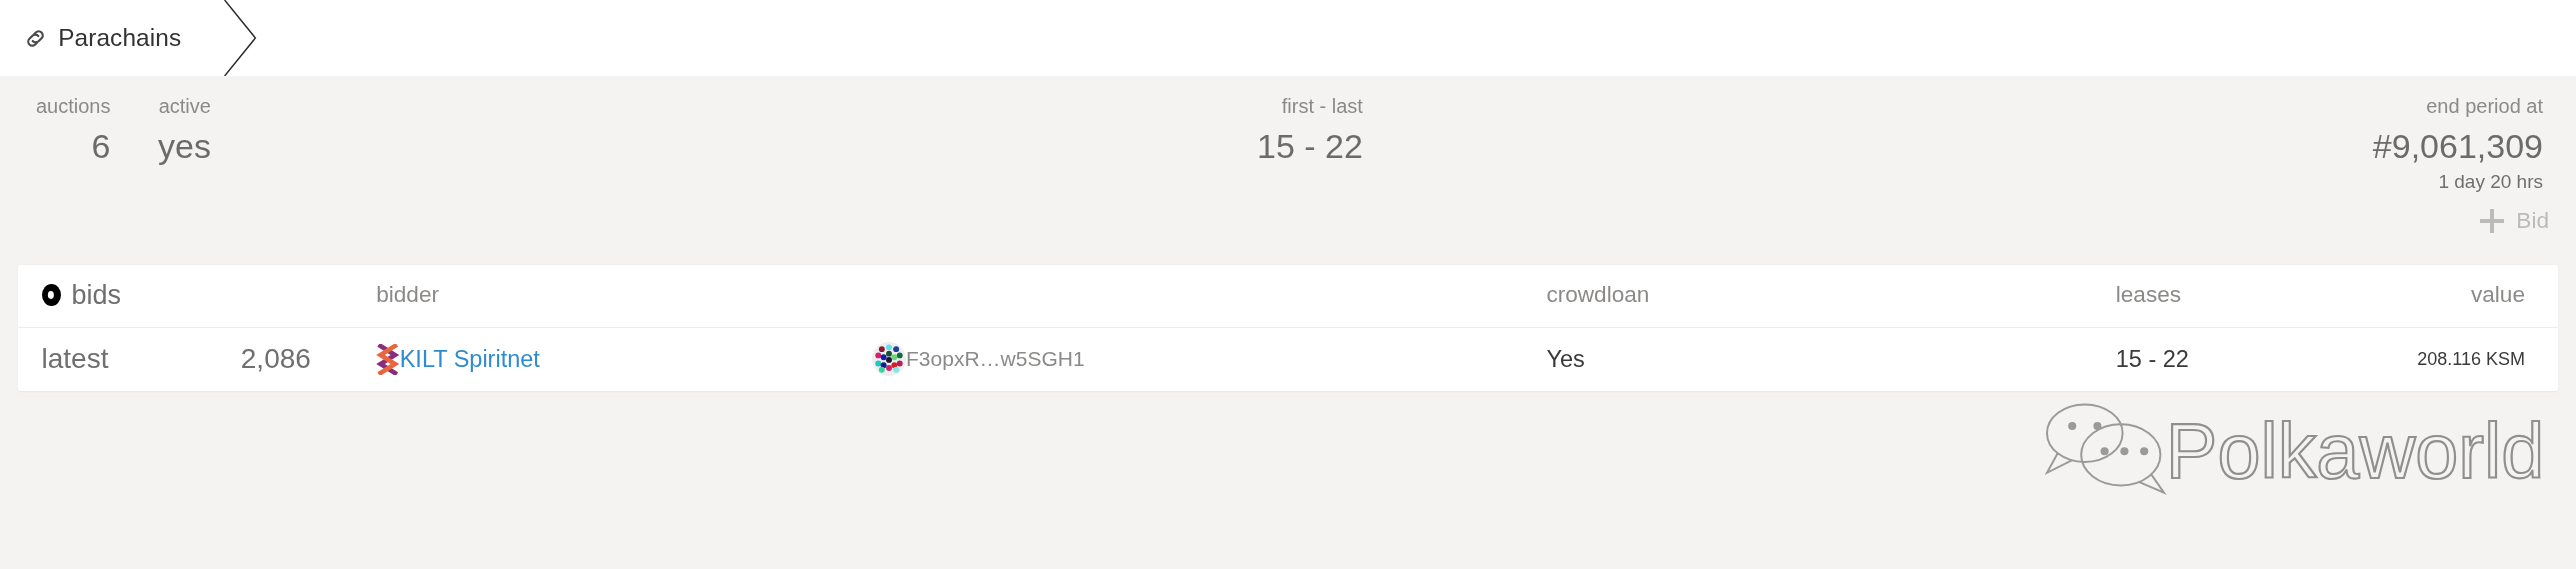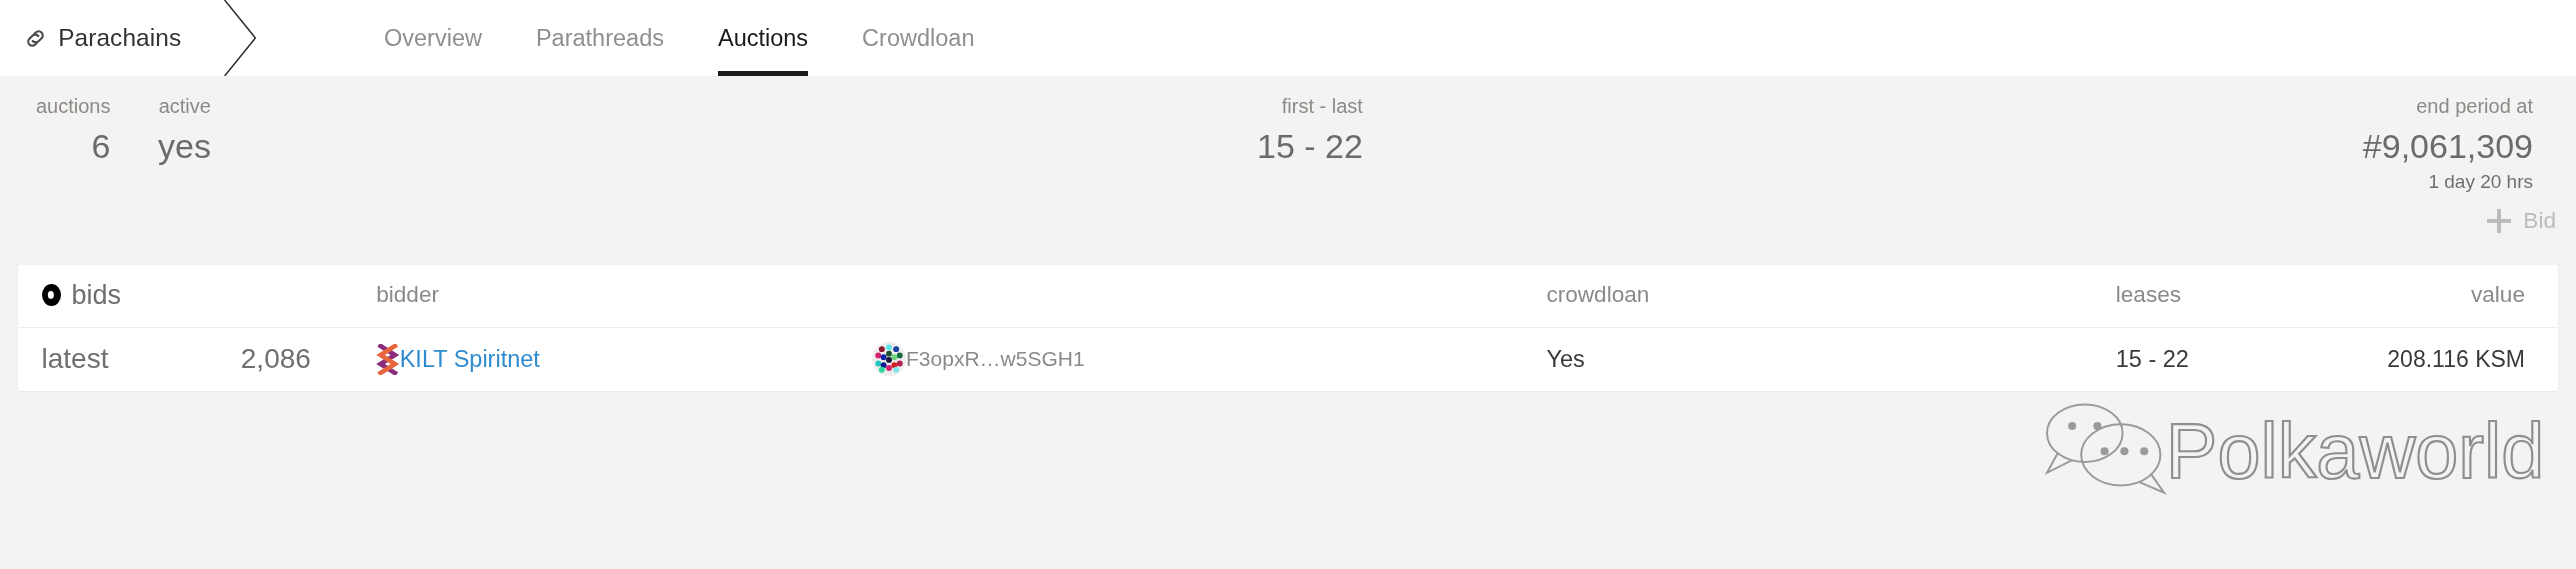--- a/index.html
+++ b/index.html
@@ -109,30 +109,30 @@
   .stat-sub {
     font-size: 19px;
     color: #6f6f6f;
     display: block;
     margin-top: 9px;
     white-space: nowrap;
   }
   #stat-auctions { left: 36px; top: 20px; }
   #stat-active   { left: 158px; top: 20px; }
   #stat-range    { left: 1224px; top: 20px; margin-left: 33px; }
-  #stat-endperiod{ right: 43px; top: 20px; }
+  #stat-endperiod{ right: 33px; top: 20px; }
 
   
   .action-row {
     height: 56px;
     background: #f4f3f1;
     display: flex;
     justify-content: flex-end;
     align-items: center;
-    padding-right: 20px;
+    padding-right: 27px;
   }
   .bid-button {
     display: inline-flex;
     align-items: center;
     gap: 12.6px;
     font-size: 22.6px;
     color: #bdbbb9;
     cursor: default;
     user-select: none;
   }
@@ -217,21 +217,21 @@
     white-space: nowrap;
   }
   .identicon { width: 34px; height: 34px; flex: 0 0 auto; }
   .addr {
     font-size: 21px;
     color: #8c8a88;
     white-space: nowrap;
   }
   .td-crowdloan { font-size: 23.5px; color: #3a3a3a; }
   .td-leases    { font-size: 23.5px; color: #3a3a3a; }
-  .td-value     { text-align: right; padding-right: 33px !important; font-size: 23px; color: #3a3a3a; white-space: nowrap; }
+  .td-value     { text-align: right; padding-right: 33px !important; font-size: 18px; color: #3a3a3a; white-space: nowrap; }
 
   
   .watermark {
     position: absolute;
     left: 2037px;
     top: 399px;
     width: 542px;
     height: 99px;
     pointer-events: none;
     z-index: 5;
@@ -248,34 +248,20 @@
         <path d="M9.5 14.2a3.6 3.6 0 0 0 5.2.3l2.7-2.7a3.6 3.6 0 0 0-5.1-5.1l-1.4 1.4"></path>
         <path d="M14.5 9.8a3.6 3.6 0 0 0-5.2-.3l-2.7 2.7a3.6 3.6 0 0 0 5.1 5.1l1.4-1.4"></path>
       </svg>
     </span>
     <span class="breadcrumb-label">Parachains</span>
     <svg class="breadcrumb-arrow" viewBox="0 0 42 84" preserveAspectRatio="none">
       <path d="M4 0 L38 42 L4 84" fill="none" stroke="#2b2b2b" stroke-width="1.6"></path>
     </svg>
   </div>
 
-  <nav class="tabs">
-    <div class="tab">
-      <span>Overview</span>
-    </div>
-    <div class="tab">
-      <span>Parathreads</span>
-    </div>
-    <div class="tab active">
-      <span>Auctions</span>
-    </div>
-    <div class="tab">
-      <span>Crowdloan</span>
-    </div>
-  </nav>
 
 </div>
 
 <div class="stats-strip">
 
   <div class="stat" id="stat-auctions">
     <span class="stat-label">auctions</span>
     <span class="stat-value">6</span>
   </div>
 

